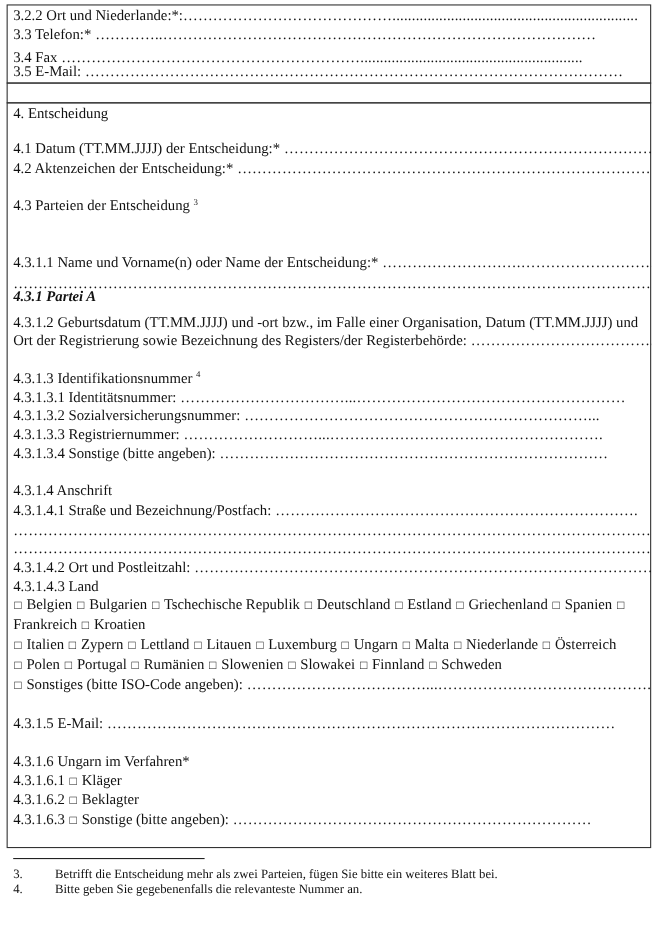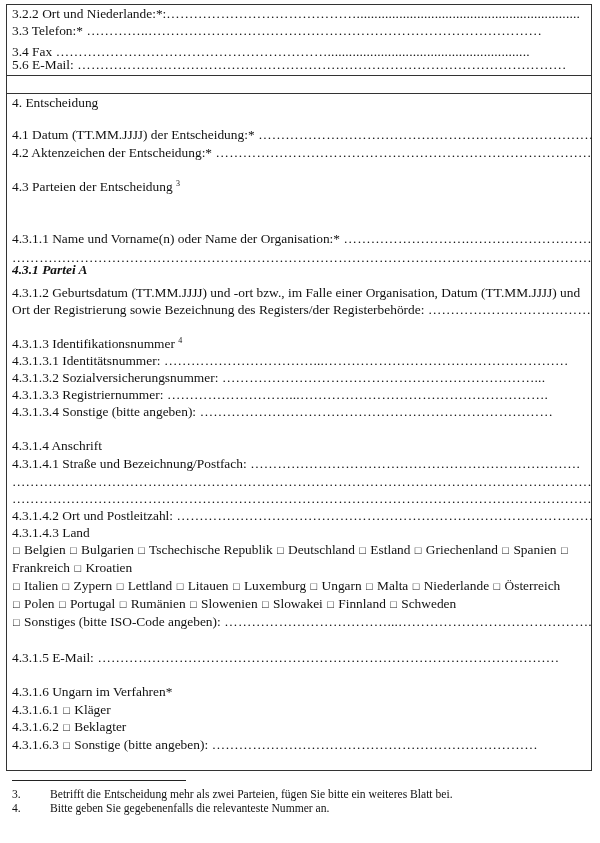--- a/index.html
+++ b/index.html
@@ -38,39 +38,39 @@
 <div class="line" style="top:6px">
   <span>3.2.2 Ort und Niederlande:*:</span><span class="dots">……………………………………...............................................................</span>
 </div>
 <div class="line" style="top:23px">
   <span>3.3 Telefon:*</span><span class="dots"> …………..……………………………………………………………………………</span>
 </div>
 <div class="line" style="top:44px">
   <span>3.4 Fax</span><span class="dots"> …………………………………………………….........................................................</span>
 </div>
 <div class="line" style="top:57px">
-  <span>5.6 E-Mail:</span><span class="dots"> ………………………………………………………………………………………………</span>
+  <span>3.5 E-Mail:</span><span class="dots"> ………………………………………………………………………………………………</span>
 </div>
 
 <div class="line bold" style="top:95px">4. Entscheidung</div>
 
 <div class="line" style="top:127px">
   <span>4.1 Datum (TT.MM.JJJJ) der Entscheidung:*</span><span class="dots"> ……………………………………………………………………….</span>
 </div>
 <div class="line" style="top:145px">
   <span>4.2 Aktenzeichen der Entscheidung:*</span><span class="dots"> ……………………………………………………………………………</span>
 </div>
 
 <div class="line" style="top:179px">
   <span>4.3 Parteien der Entscheidung </span><sup>3</sup>
 </div>
 
 <div class="line bi" style="top:214px">4.3.1 Partei A</div>
 <div class="line" style="top:231px">
-  <span>4.3.1.1 Name und Vorname(n) oder Name der Organisation:*</span><span class="dots"> ……………………….…………………………</span>
+  <span>4.3.1.1 Name und Vorname(n) oder Name der Entscheidung:*</span><span class="dots"> ……………………….…………………………</span>
 </div>
 <div class="line dots" style="top:250px">………………………………………………………………………………………………………………………</div>
 
 <div class="line" style="top:285px">4.3.1.2 Geburtsdatum (TT.MM.JJJJ) und -ort bzw., im Falle einer Organisation, Datum (TT.MM.JJJJ) und</div>
 <div class="line" style="top:302px">
   <span>Ort der Registrierung sowie Bezeichnung des Registers/der Registerbehörde:</span><span class="dots"> ………………………………..</span>
 </div>
 
 <div class="line" style="top:336px">
   <span>4.3.1.3 Identifikationsnummer </span><sup>4</sup>

